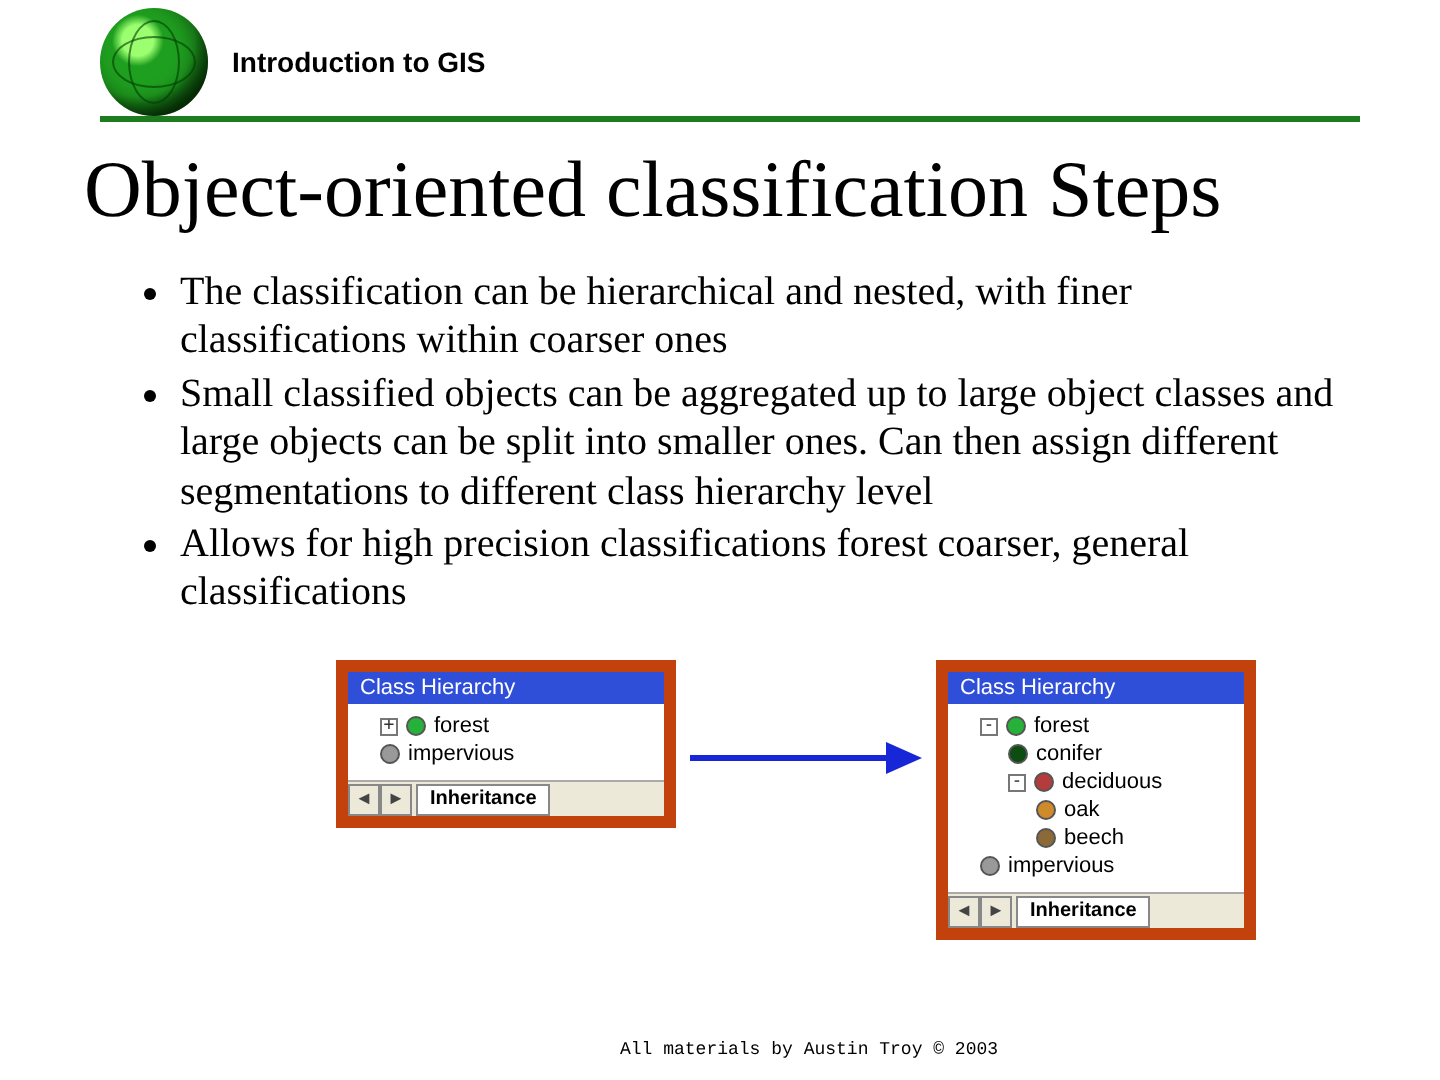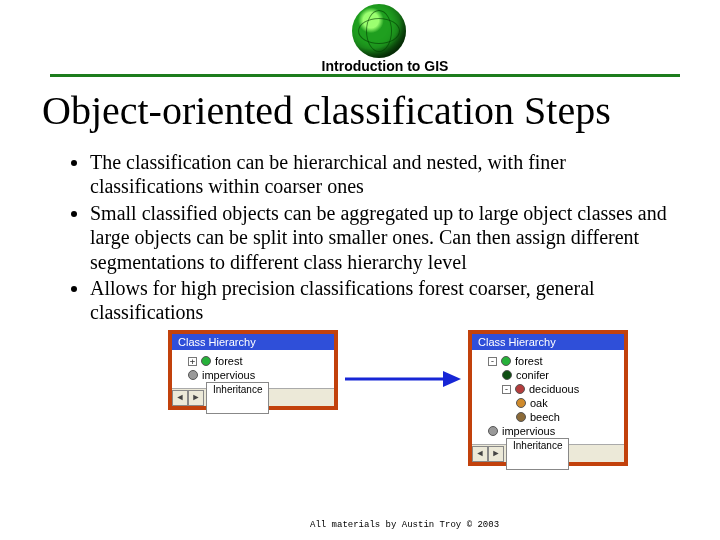--- a/index.html
+++ b/index.html
@@ -9,21 +9,20 @@
     height: 540px;
     background: #fff;
     font-family: "Times New Roman", serif;
     position: relative;
     overflow: hidden;
   }
   .header {
     display: flex;
     align-items: center;
     padding: 4px 0 0 50px;
-    flex-direction: column;
   }
   .globe {
     width: 54px; height: 54px;
     border-radius: 50%;
     background: radial-gradient(circle at 35% 30%, #9cff70 0 15%, #1f9f1f 25% 55%, #0a4d0a 75% 100%);
     position: relative;
     margin-right: 12px;
     box-shadow: inset -6px -6px 10px rgba(0,0,0,.45);
   }
   .globe::before, .globe::after {
@@ -61,21 +60,21 @@
   
   .panels {
     position: absolute;
     left: 168px;
     top: 330px;
     display: flex;
     align-items: flex-start;
   }
   .panel {
     width: 170px;
-    border: 4px solid #c2410c;
+    border: 6px solid #c2410c;
     font-family: Tahoma, Arial, sans-serif;
     font-size: 11px;
     background: #fff;
     display: flex;
     flex-direction: column;
   }
   .panel.right { width: 160px; }
   .panel-title {
     background: #2f4fd9;
     color: #fff;
@@ -128,24 +127,24 @@
     border: 1px solid #888;
     background: #ece9d8;
     font-size: 9px;
     text-align: center;
     line-height: 13px;
     color:#444;
   }
   .tab {
     border: 1px solid #888;
     padding: 0 6px;
-    height: 32px;
+    height: 16px;
     line-height: 14px;
     background: #fff;
-    font-weight: normal;
+    font-weight: bold;
     font-size: 10px;
     margin-left: 2px;
   }
 
   .arrow-wrap {
     width: 130px;
     display: flex;
     align-items: center;
     justify-content: center;
     margin-top: 38px;

